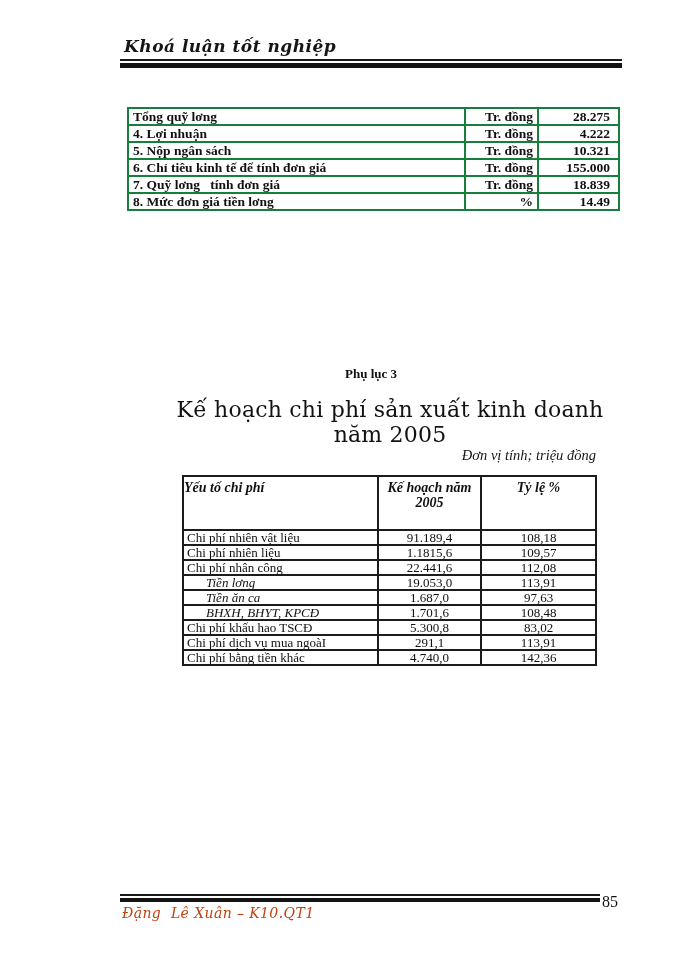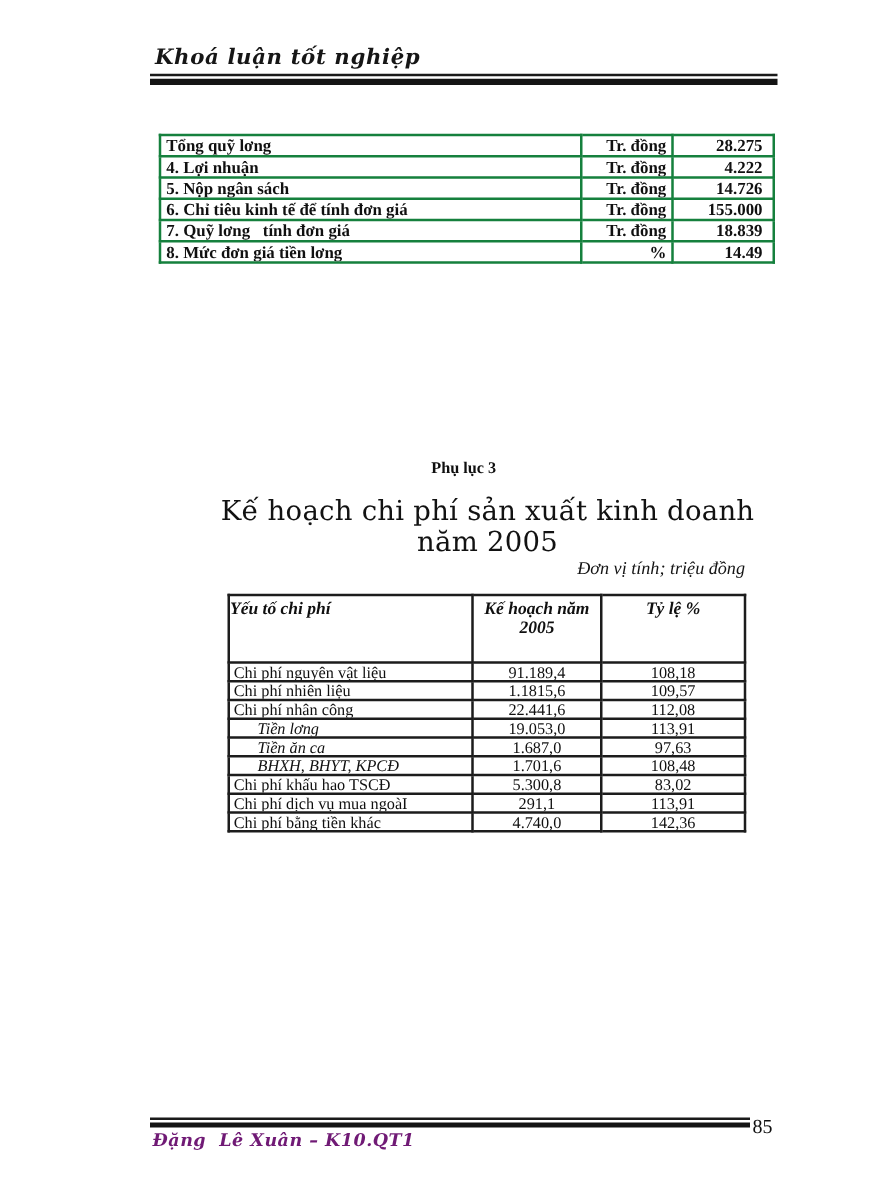--- a/index.html
+++ b/index.html
@@ -144,24 +144,24 @@
     position: absolute;
     left: 120px; top: 898px;
     width: 480px; height: 4px;
     background: #141414;
   }
   .footer-author {
     position: absolute;
     left: 122px; top: 905px;
     font-family: "DejaVu Serif", "Liberation Serif", serif;
     font-style: italic;
-    font-weight: bold;
+    font-weight: normal;
     font-size: 14px;
     letter-spacing: 0.4px;
-    color: #701a75;
+    color: #c2410c;
     white-space: pre-wrap;
   }
   .page-number {
     position: absolute;
     left: 602px; top: 893px;
     font-size: 16px;
     color: #101010;
   }
 </style>
 </head>
@@ -181,21 +181,21 @@
           <td class="c-value">28.275</td>
         </tr>
         <tr>
           <td class="c-label">4. Lợi nhuận</td>
           <td class="c-unit">Tr. đồng</td>
           <td class="c-value">4.222</td>
         </tr>
         <tr>
           <td class="c-label">5. Nộp ngân sách</td>
           <td class="c-unit">Tr. đồng</td>
-          <td class="c-value">14.726</td>
+          <td class="c-value">10.321</td>
         </tr>
         <tr>
           <td class="c-label">6. Chỉ tiêu kinh tế để tính đơn giá</td>
           <td class="c-unit">Tr. đồng</td>
           <td class="c-value">155.000</td>
         </tr>
         <tr>
           <td class="c-label">7. Quỹ lơng   tính đơn giá</td>
           <td class="c-unit">Tr. đồng</td>
           <td class="c-value">18.839</td>
@@ -215,21 +215,21 @@
   <table class="cost-table">
     <thead>
       <tr>
         <th class="c-label">Yếu tố chi phí</th>
         <th class="c-plan">Kế hoạch năm 2005</th>
         <th class="c-ratio">Tỷ lệ %</th>
       </tr>
     </thead>
     <tbody id="cost-table-body">
         <tr>
-          <td class="c-label">Chi phí nguyên vật liệu</td>
+          <td class="c-label">Chi phí nhiên vật liệu</td>
           <td class="c-plan">91.189,4</td>
           <td class="c-ratio">108,18</td>
         </tr>
         <tr>
           <td class="c-label">Chi phí nhiên liệu</td>
           <td class="c-plan">1.1815,6</td>
           <td class="c-ratio">109,57</td>
         </tr>
         <tr>
           <td class="c-label">Chi phí nhân công</td>

